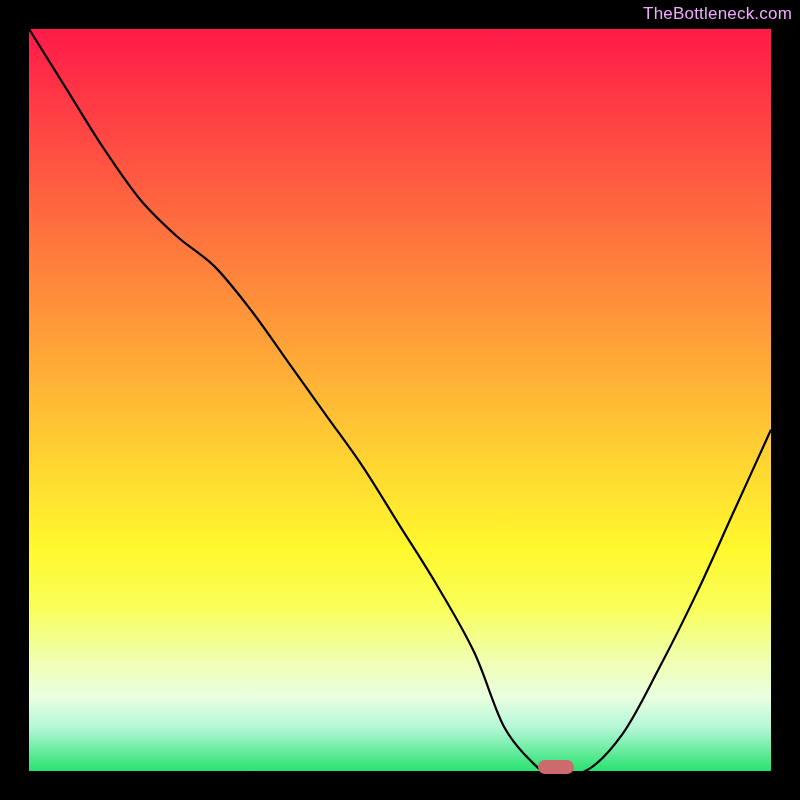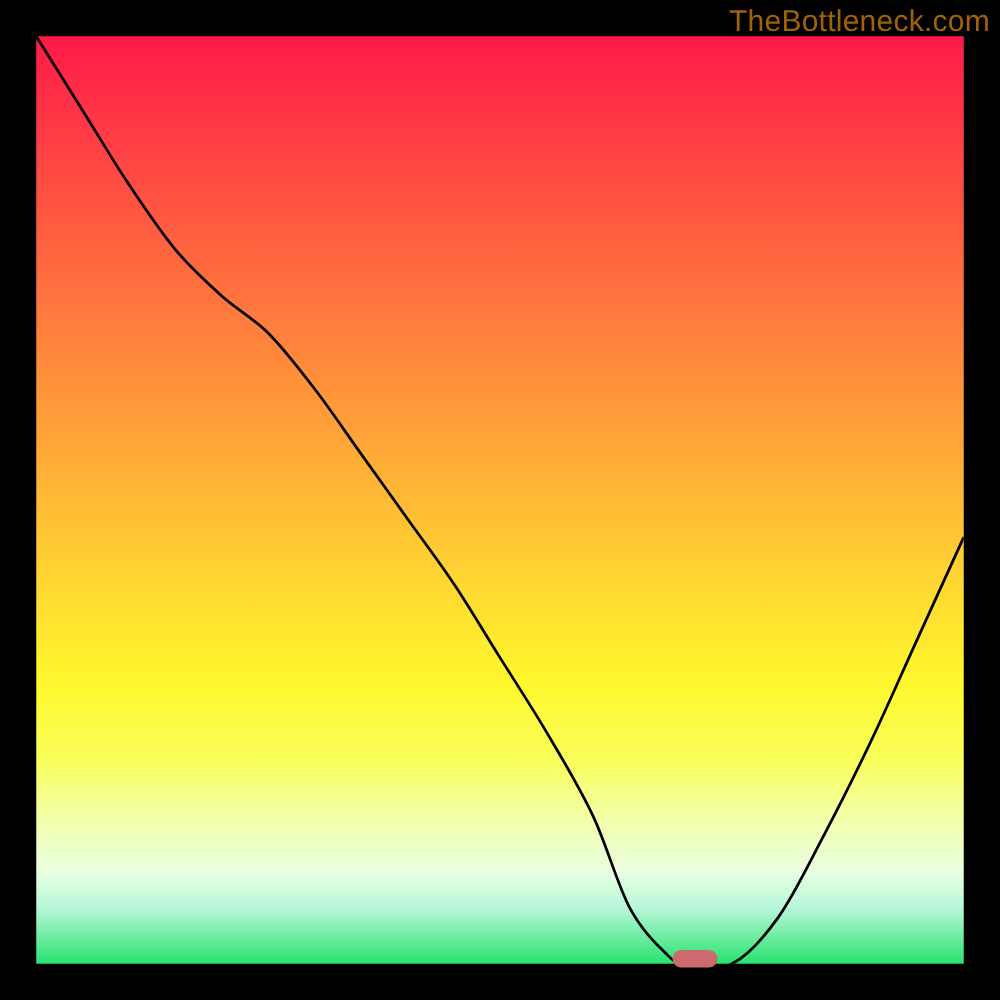--- a/index.html
+++ b/index.html
@@ -30,22 +30,22 @@
       #f0ffb0 85%,
       #e9ffe0 90%,
       #b7f7d9 94%,
       #28e26f 100%
     );
   }
   .watermark {
     position: absolute;
     top: 4px;
     right: 8px;
-    color: #a16207;
-    font-size: 24px;
+    color: #f0abfc;
+    font-size: 17px;
     font-weight: 500;
     letter-spacing: 0.2px;
     user-select: none;
   }
   .curve {
     position: absolute;
     left: 29px;
     top: 29px;
     width: 742px;
     height: 742px;

